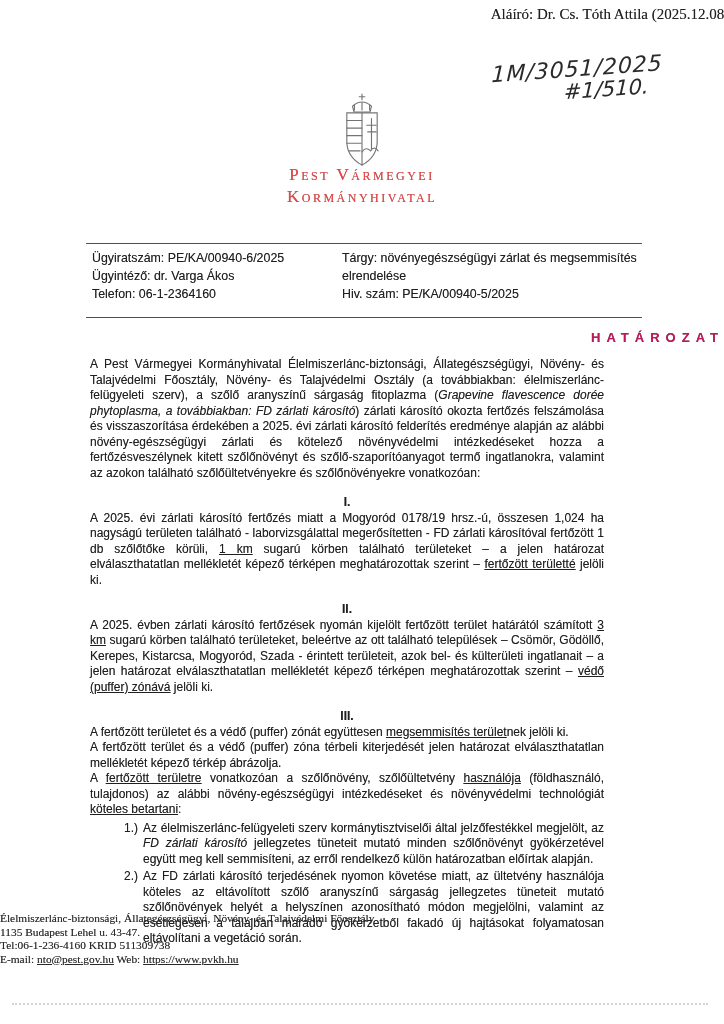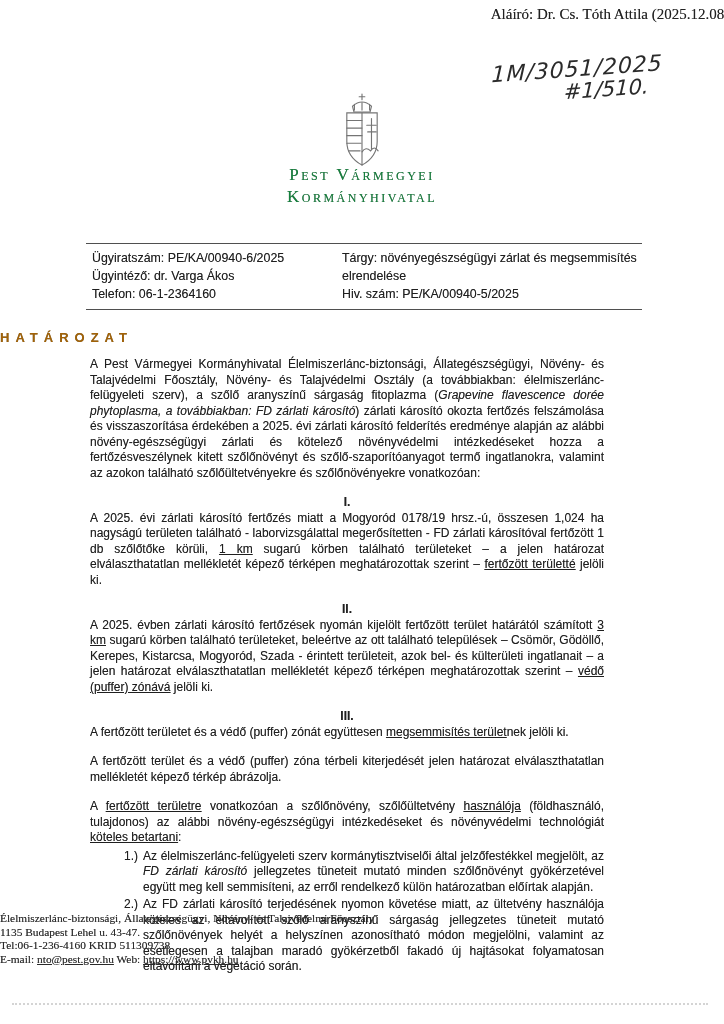--- a/index.html
+++ b/index.html
@@ -14,36 +14,36 @@
   .handwriting{position:absolute;top:56px;left:492px;width:176px;transform:rotate(-4deg);
                font-family:"DejaVu Sans", sans-serif;font-style:italic;color:#2b2b2b;}
   .hw1{font-size:22px;letter-spacing:1px;transform:skewX(-6deg);}
   .hw2{font-size:21px;text-align:right;padding-right:20px;margin-top:-2px;transform:skewX(-6deg);}
 
   .crest{position:absolute;top:93px;left:50%;transform:translateX(-50%);opacity:.85;
          filter:blur(.3px);}
 
   .org{position:absolute;top:164px;left:0;width:100%;text-align:center;
        font-family:"Liberation Serif", serif;font-variant:small-caps;
-       font-size:17px;letter-spacing:2.5px;line-height:22px;color:#15803d;}
+       font-size:17px;letter-spacing:2.5px;line-height:22px;color:#ef4444;}
 
   .meta{position:absolute;top:243px;left:86px;width:556px;
         border-top:1.5px solid #4f4f4f;border-bottom:1.5px solid #4f4f4f;
-        padding:5px 0 6px 0;display:flex;font-size:12.4px;line-height:18px;}
+        padding:5px 0 14px 0;display:flex;font-size:12.4px;line-height:18px;}
   .meta-left{width:256px;padding-left:6px;box-sizing:border-box;}
   .meta-right{flex:1;}
 
-  .doc-title{position:absolute;top:330px;left:0;width:100%;text-align:left;
-             font-weight:700;font-size:13px;letter-spacing:6px;color:#a16207;}
+  .doc-title{position:absolute;top:330px;left:0;width:100%;text-align:right;
+             font-weight:700;font-size:13px;letter-spacing:6px;color:#be185d;}
 
   .content{position:absolute;top:357px;left:90px;width:514px;
            font-size:12px;line-height:15.5px;text-align:justify;}
   .content p{margin:0;}
   .sec{margin-top:14px;text-align:center;font-weight:700;}
-  p.mt{margin-top:14px;}
+  p.mt{}
   .list{margin-top:3px;}
   .li{position:relative;padding-left:53px;text-align:justify;margin-top:2px;}
   .li .marker{position:absolute;left:34px;top:0;}
 
   .st-b{font-weight:400;}
   .st-i{font-style:italic;}
   .st-u{text-decoration:underline;}
 
   .footer{position:absolute;top:912px;left:0;width:100%;text-align:left;
           font-family:"Liberation Serif", serif;font-size:11.4px;line-height:13.5px;color:#2a2a2a;}

